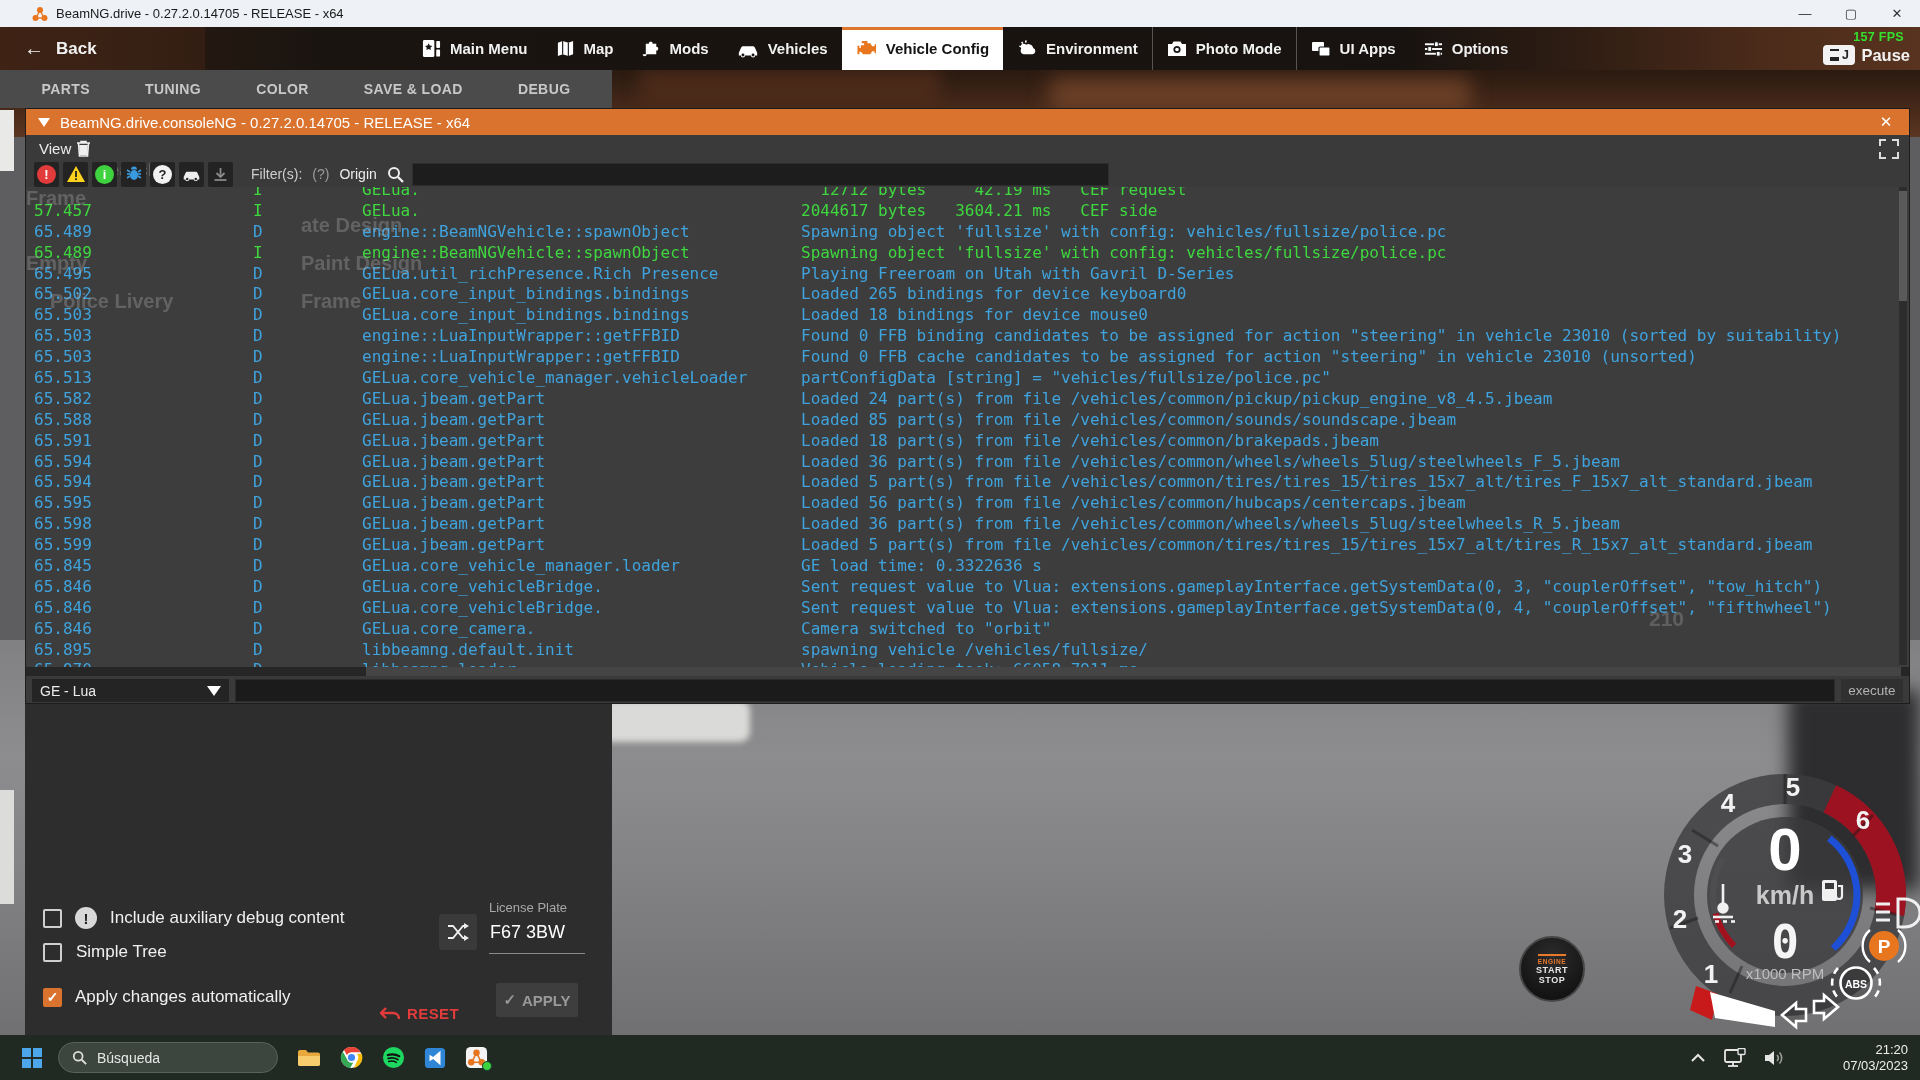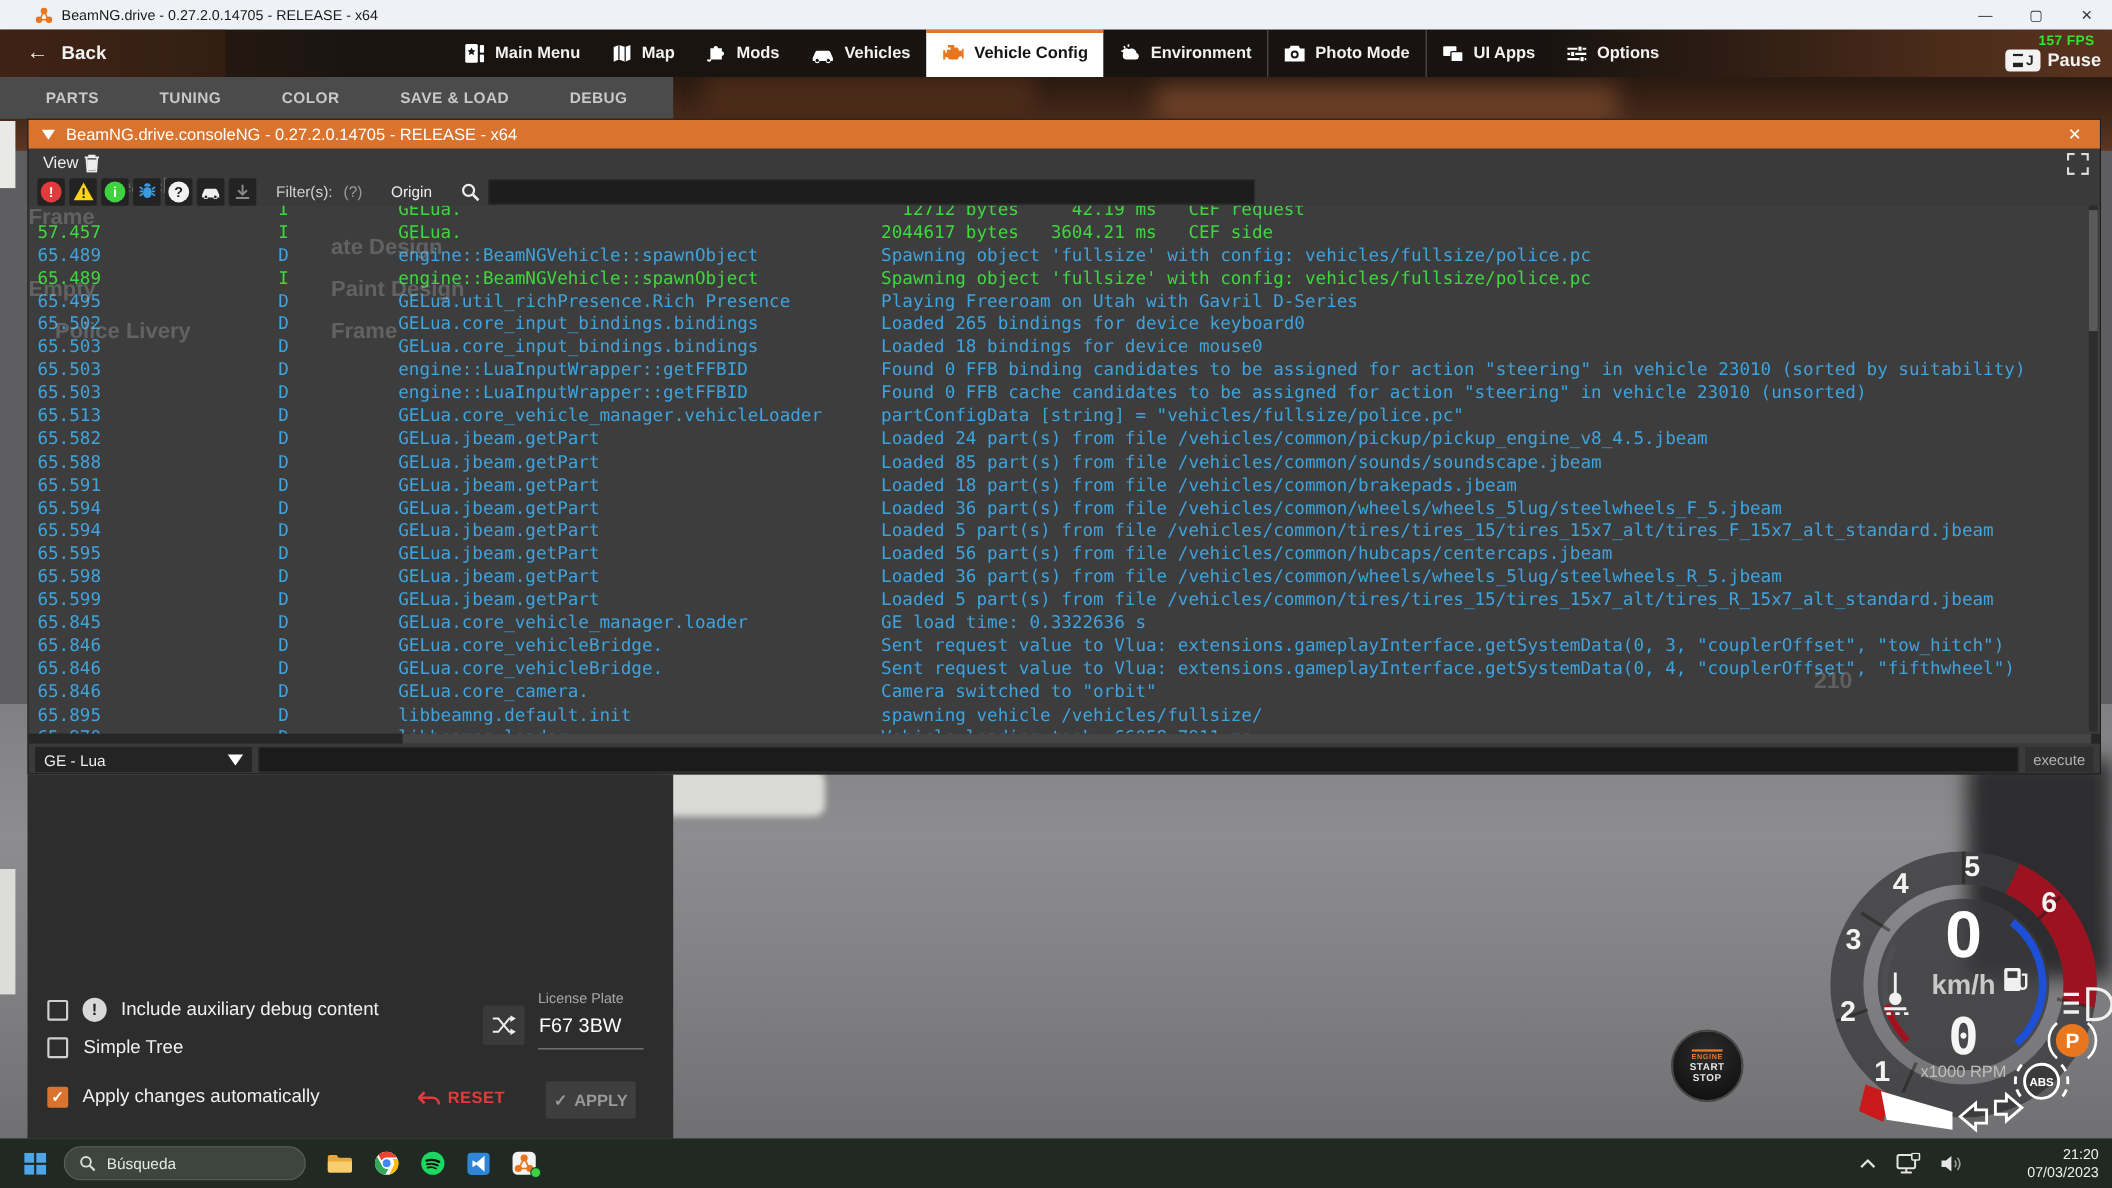--- a/index.html
+++ b/index.html
@@ -58,21 +58,21 @@
   #c-close{margin-left:auto;color:#fff;font-size:15px;width:22px;text-align:center;}
   #c-view{height:26px;display:flex;align-items:center;gap:5px;padding-left:13px;color:#ececec;font-size:15px;}
   #c-fullscreen{position:absolute;right:10px;top:30px;width:16px;height:16px;border:2px solid #ddd;
     clip-path:polygon(0 0,35% 0,35% 20%,65% 20%,65% 0,100% 0,100% 35%,80% 35%,80% 65%,100% 65%,100% 100%,65% 100%,65% 80%,35% 80%,35% 100%,0 100%,0 65%,20% 65%,20% 35%,0 35%);}
   #c-filter{height:26px;display:flex;align-items:center;gap:4px;padding-left:8px;position:relative;z-index:1;}
   .ftile{width:25px;height:25px;background:#232323;border-radius:2px;display:flex;align-items:center;justify-content:center;}
   .fcirc{width:19px;height:19px;border-radius:50%;display:flex;align-items:center;justify-content:center;
     font-size:13px;font-weight:bold;}
   .f-label{color:#cfcfcf;font-size:14px;margin-left:14px;}
   .f-hint{color:#9a9a9a;font-size:14px;margin-left:6px;}
-  .f-origin{color:#ececec;font-size:14px;margin:0 22px;text-align:right;}
+  .f-origin{color:#ececec;font-size:14px;margin:0 6px;text-align:right;}
   #f-input{width:695px;height:21px;background:#1d1d1d;border:1px solid #2e2e2e;margin-left:4px;}
   #ghost-search{position:absolute;left:70px;top:50px;color:rgba(255,255,255,.22);font-size:19px;font-weight:bold;z-index:0;}
 
   
   #c-log{position:absolute;left:0;top:78px;width:1883px;height:480px;overflow:hidden;background:#3d3d3e;
     font-family:"DejaVu Sans Mono",monospace;font-size:16px;}
   #log-inner{position:absolute;left:0;top:-7px;width:100%;}
   .log-row{position:relative;height:20.9px;}
   .log-row span{position:absolute;white-space:pre;top:0;}
   .lt{left:8px;} .ll{left:227px;} .lo{left:336px;} .lm{left:775px;}
@@ -104,21 +104,21 @@
   .cbox.checked{background:#d9732d;border-color:#d9732d;color:#fff;display:flex;align-items:center;
     justify-content:center;font-size:14px;font-weight:bold;}
   .info-circ{width:22px;height:22px;border-radius:50%;background:#d8d8d8;color:#222;display:flex;
     align-items:center;justify-content:center;font-weight:bold;font-size:15px;}
   #cb1{left:18px;top:203px;} #cb2{left:18px;top:238px;gap:14px;} #cb3{left:18px;top:283px;}
   #shuffle-btn{position:absolute;left:414px;top:210px;width:38px;height:36px;background:#3a3a3a;border-radius:3px;
     display:flex;align-items:center;justify-content:center;}
   #lp-label{position:absolute;left:464px;top:196px;color:#a8a8a8;font-size:13px;}
   #lp-value{position:absolute;left:465px;top:218px;color:#fff;font-size:18px;}
   #lp-line{position:absolute;left:464px;top:249px;width:96px;height:1px;background:#8a8a8a;}
-  #reset-btn{position:absolute;left:355px;top:286px;display:flex;align-items:center;gap:7px;color:#e23b3b;
+  #reset-btn{position:absolute;left:355px;top:301px;display:flex;align-items:center;gap:7px;color:#e23b3b;
     font-size:15px;font-weight:bold;letter-spacing:.4px;}
   #apply-btn{position:absolute;left:471px;top:279px;width:82px;height:34px;background:#3e3e3e;color:#999;
     font-size:15px;font-weight:bold;display:flex;align-items:center;justify-content:center;gap:6px;border-radius:2px;}
 
   
   #gauge{position:absolute;left:1630px;top:758px;width:300px;height:302px;}
   #engine-btn{position:absolute;left:1519px;top:936px;width:66px;height:66px;border-radius:50%;
     background:radial-gradient(circle at 50% 32%,#2d2d2d,#131313 75%);border:2px solid #464646;
     display:flex;flex-direction:column;align-items:center;justify-content:center;box-sizing:border-box;}
   #engine-btn .e1{color:#e8782a;font-size:6.5px;letter-spacing:.6px;font-weight:bold;border-top:2px solid #e8782a;padding-top:2px;}

